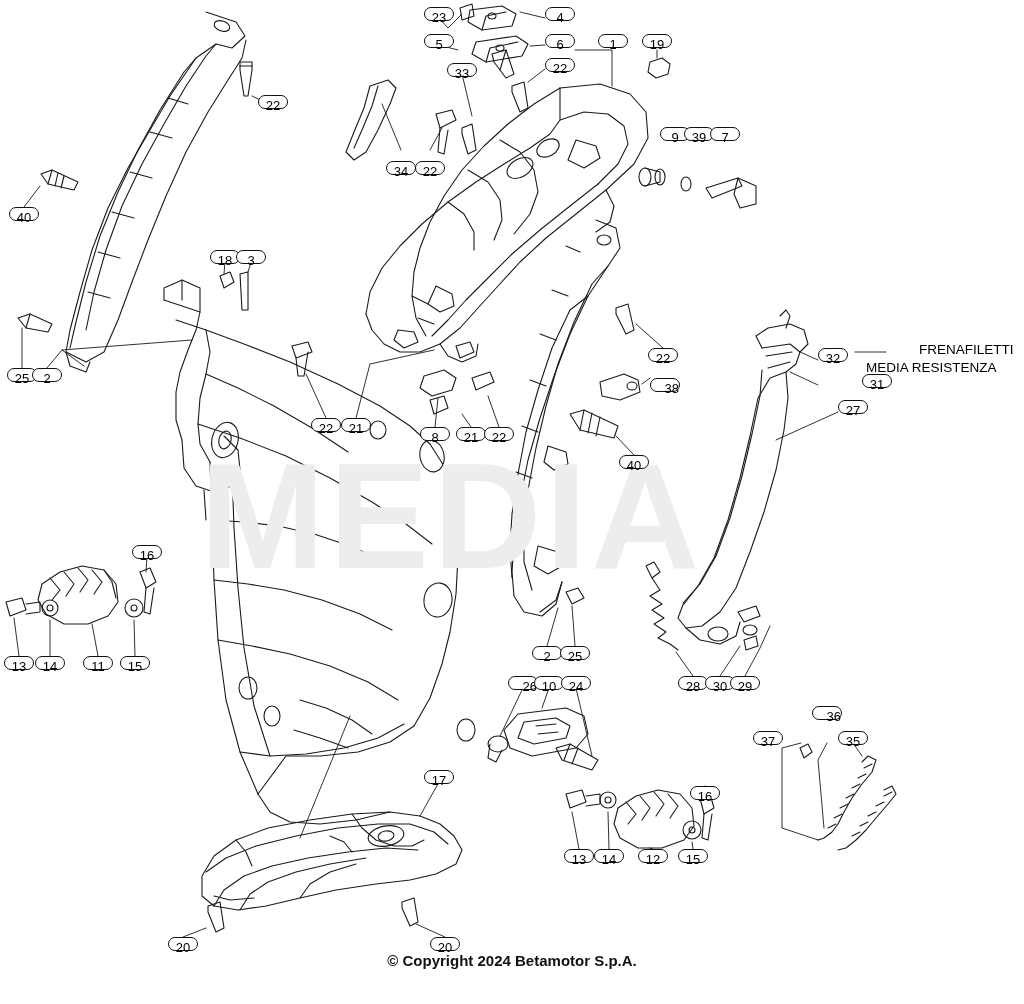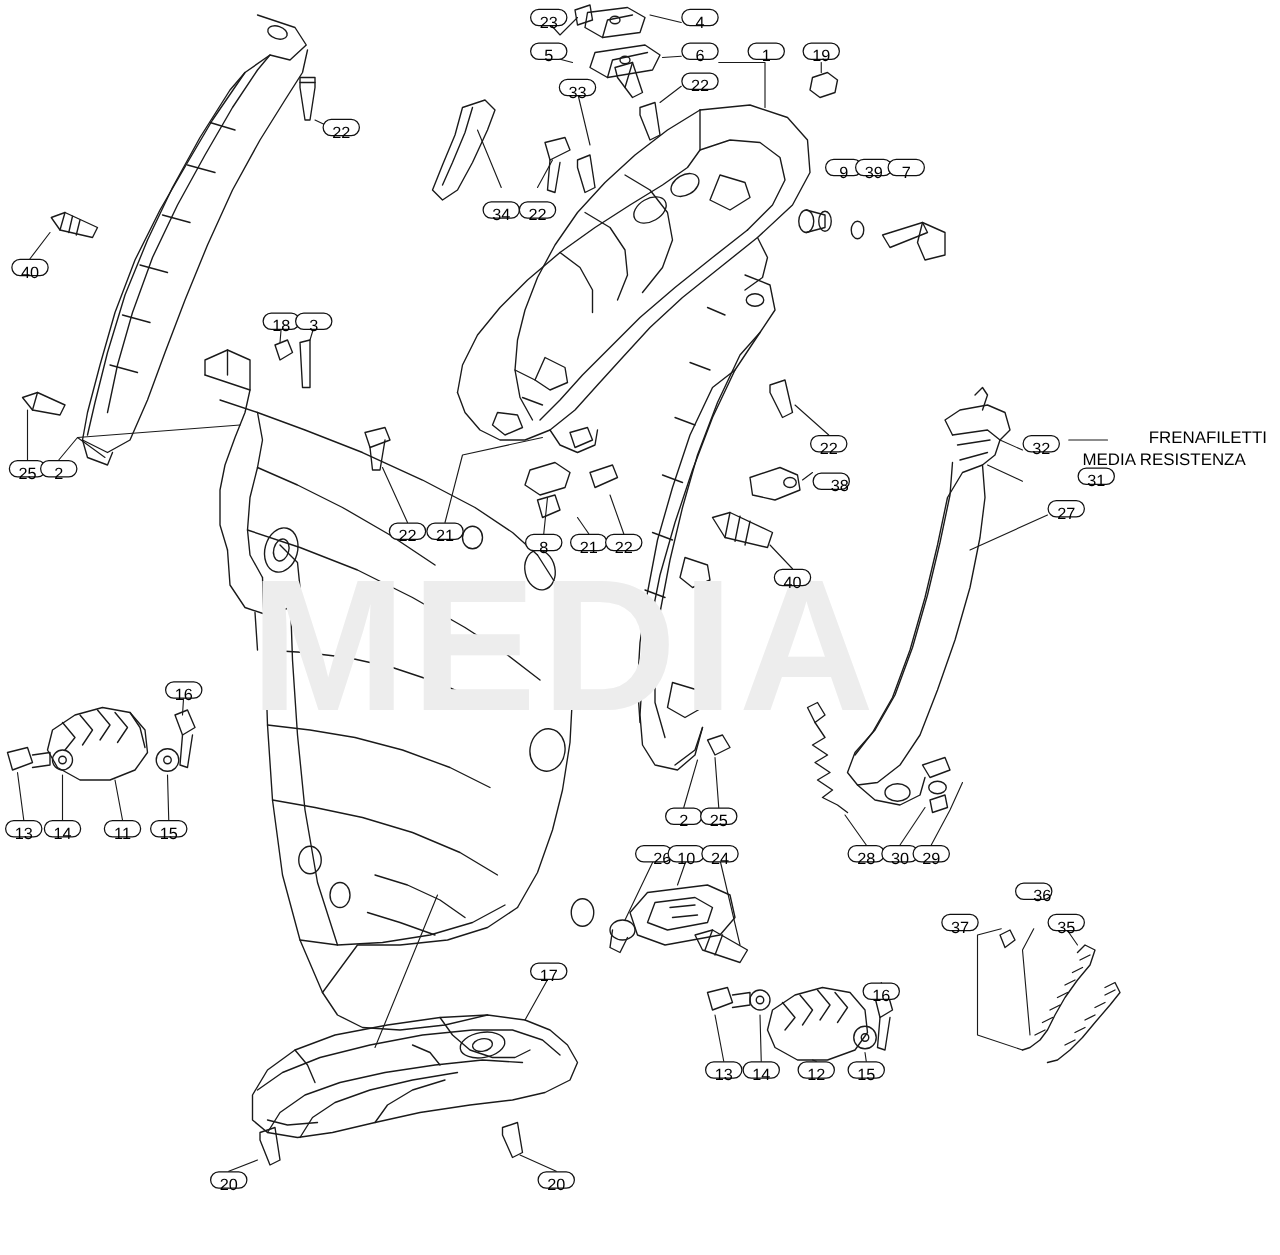--- a/index.html
+++ b/index.html
@@ -409,20 +409,21 @@
         <path d="M653 849 L650 848"></path>
         <path d="M693 849 L692 842"></path>
         <path d="M183 937 L206 928"></path>
         <path d="M445 937 L416 924"></path>
         <path d="M350 716 L300 838"></path>
         <path d="M192 340 L62 350"></path>
       </g>
     </g>
   </svg>
 
+  <div class="copyright">© Copyright 2024 Betamotor S.p.A.</div>
 
 <div class="callout" style="left: 424px; top: 7px;">23</div>
     <div class="callout" style="left: 545px; top: 7px;">4</div>
     <div class="callout" style="left: 424px; top: 34px;">5</div>
     <div class="callout" style="left: 545px; top: 34px;">6</div>
     <div class="callout" style="left: 598px; top: 34px;">1</div>
     <div class="callout" style="left: 642px; top: 34px;">19</div>
     <div class="callout" style="left: 447px; top: 63px;">33</div>
     <div class="callout" style="left: 545px; top: 58px;">22</div>
     <div class="callout" style="left: 660px; top: 127px;">9</div>

